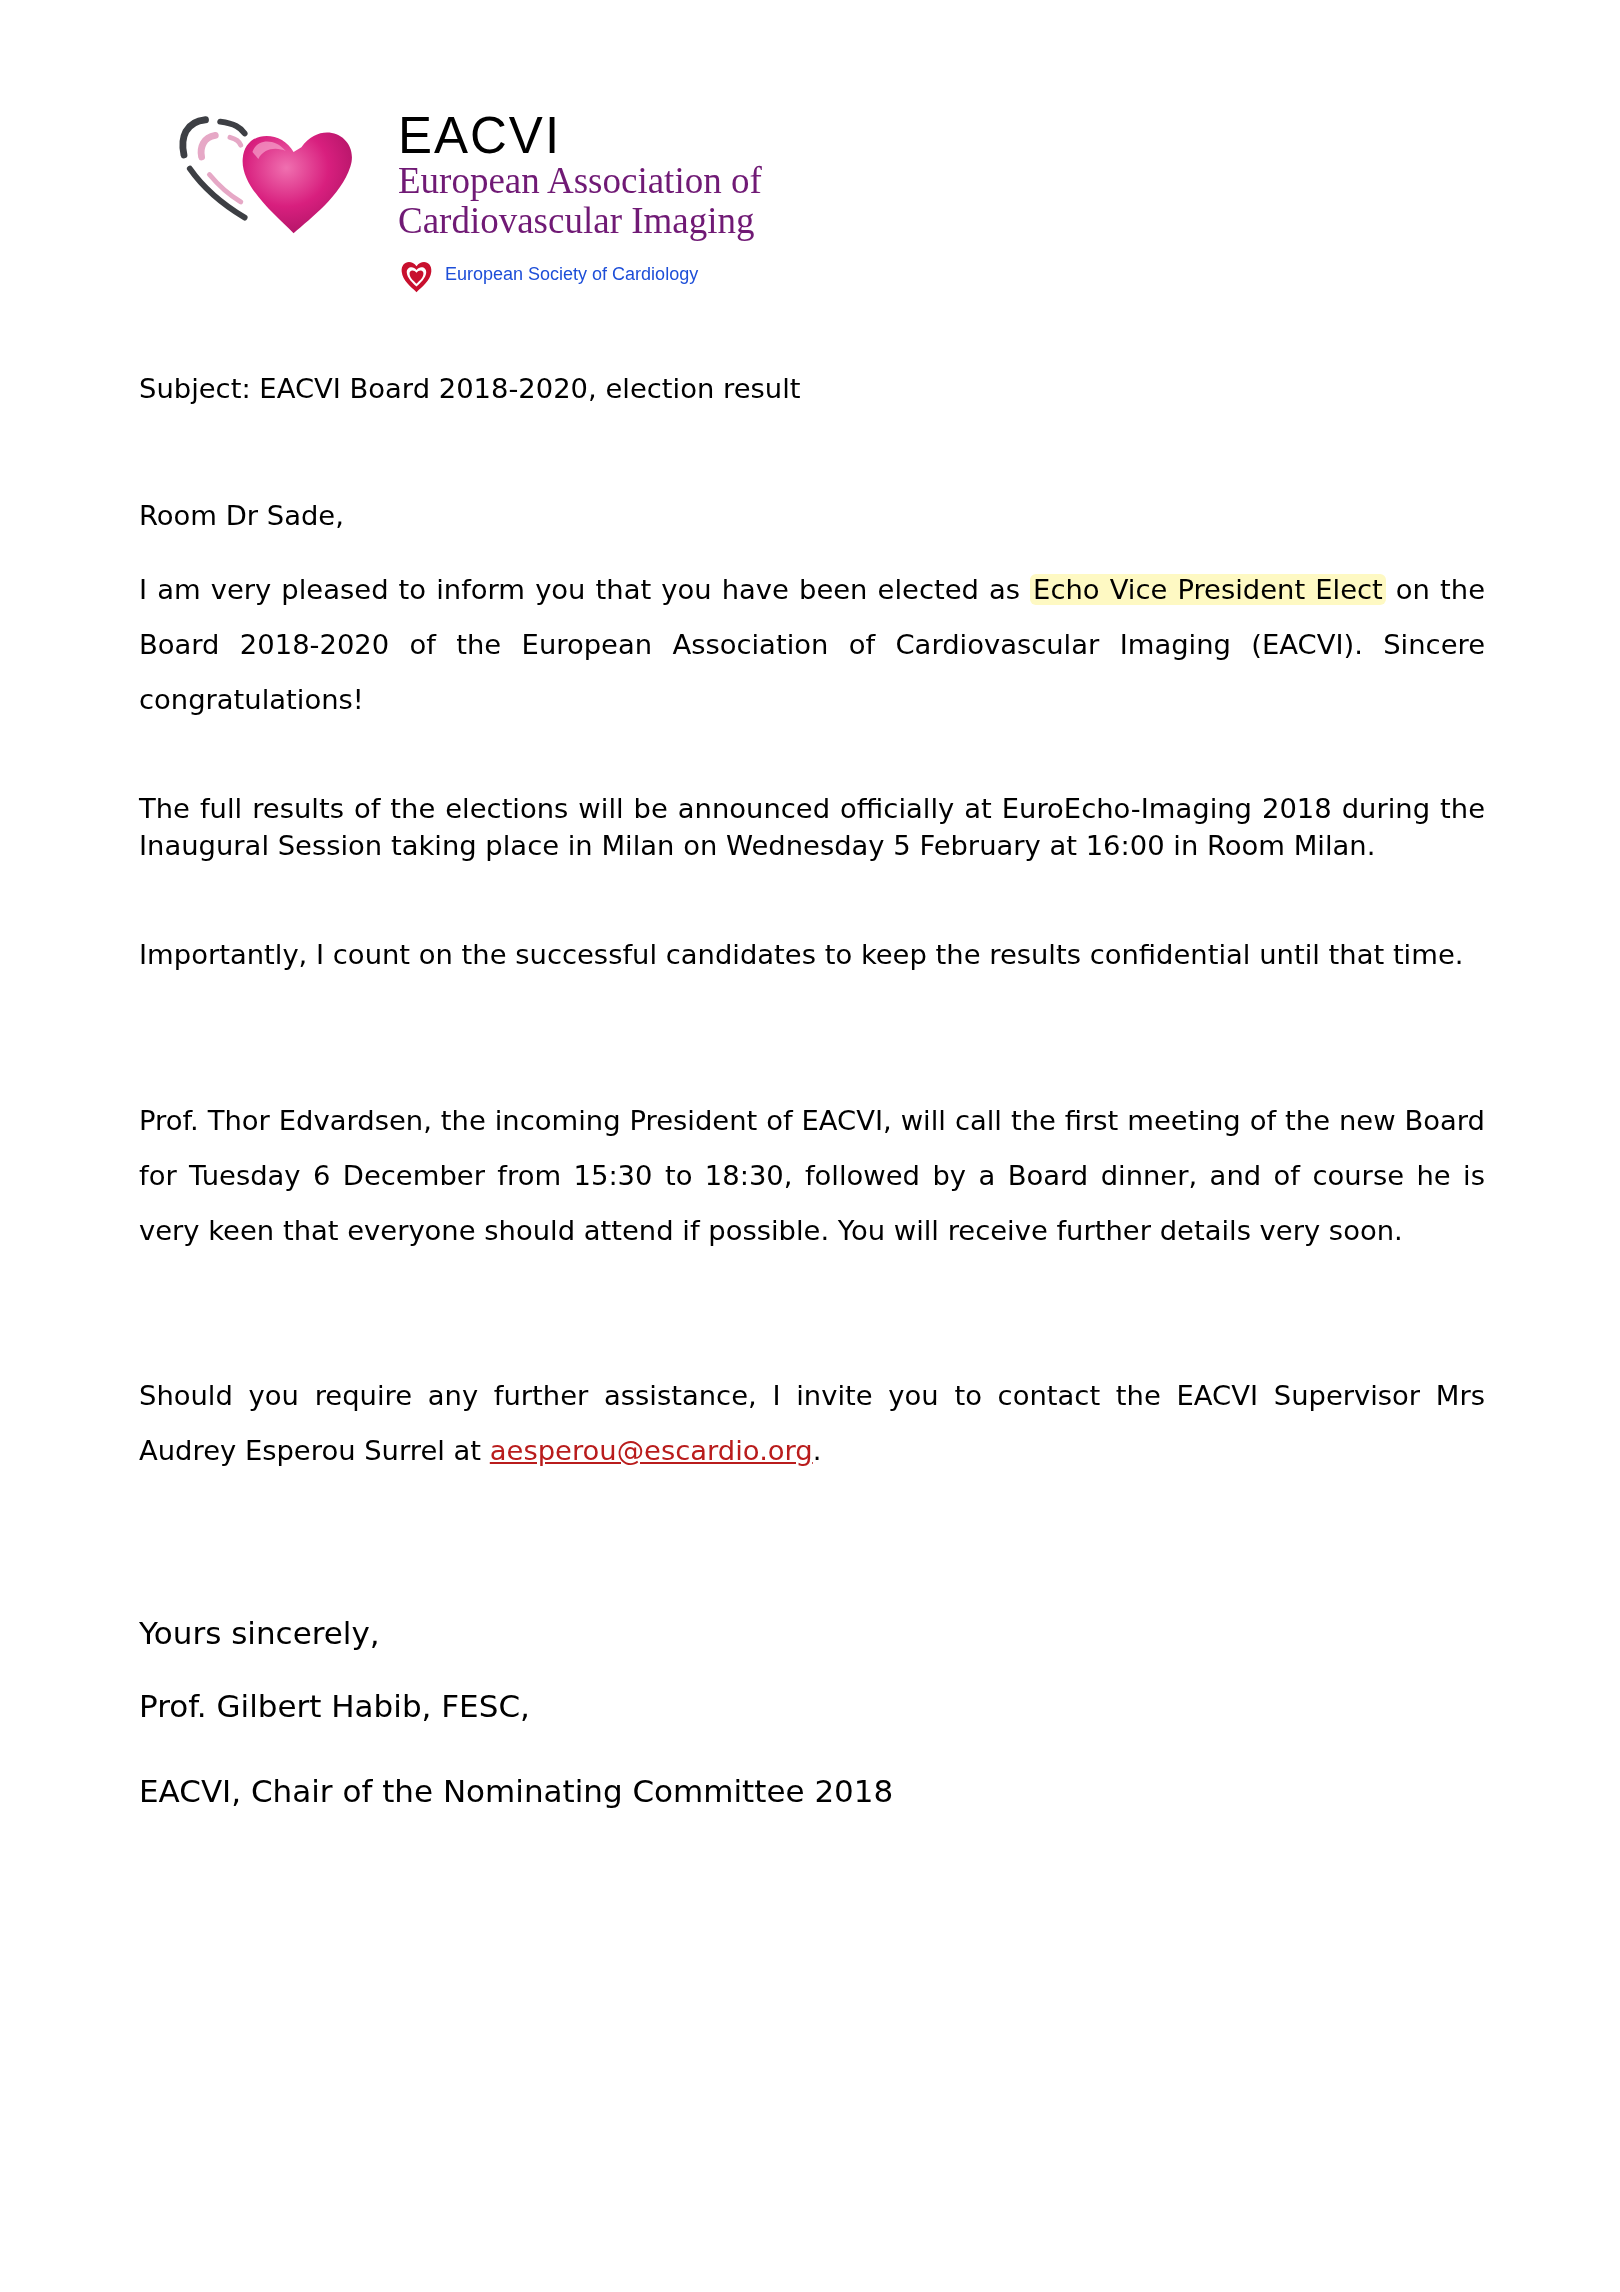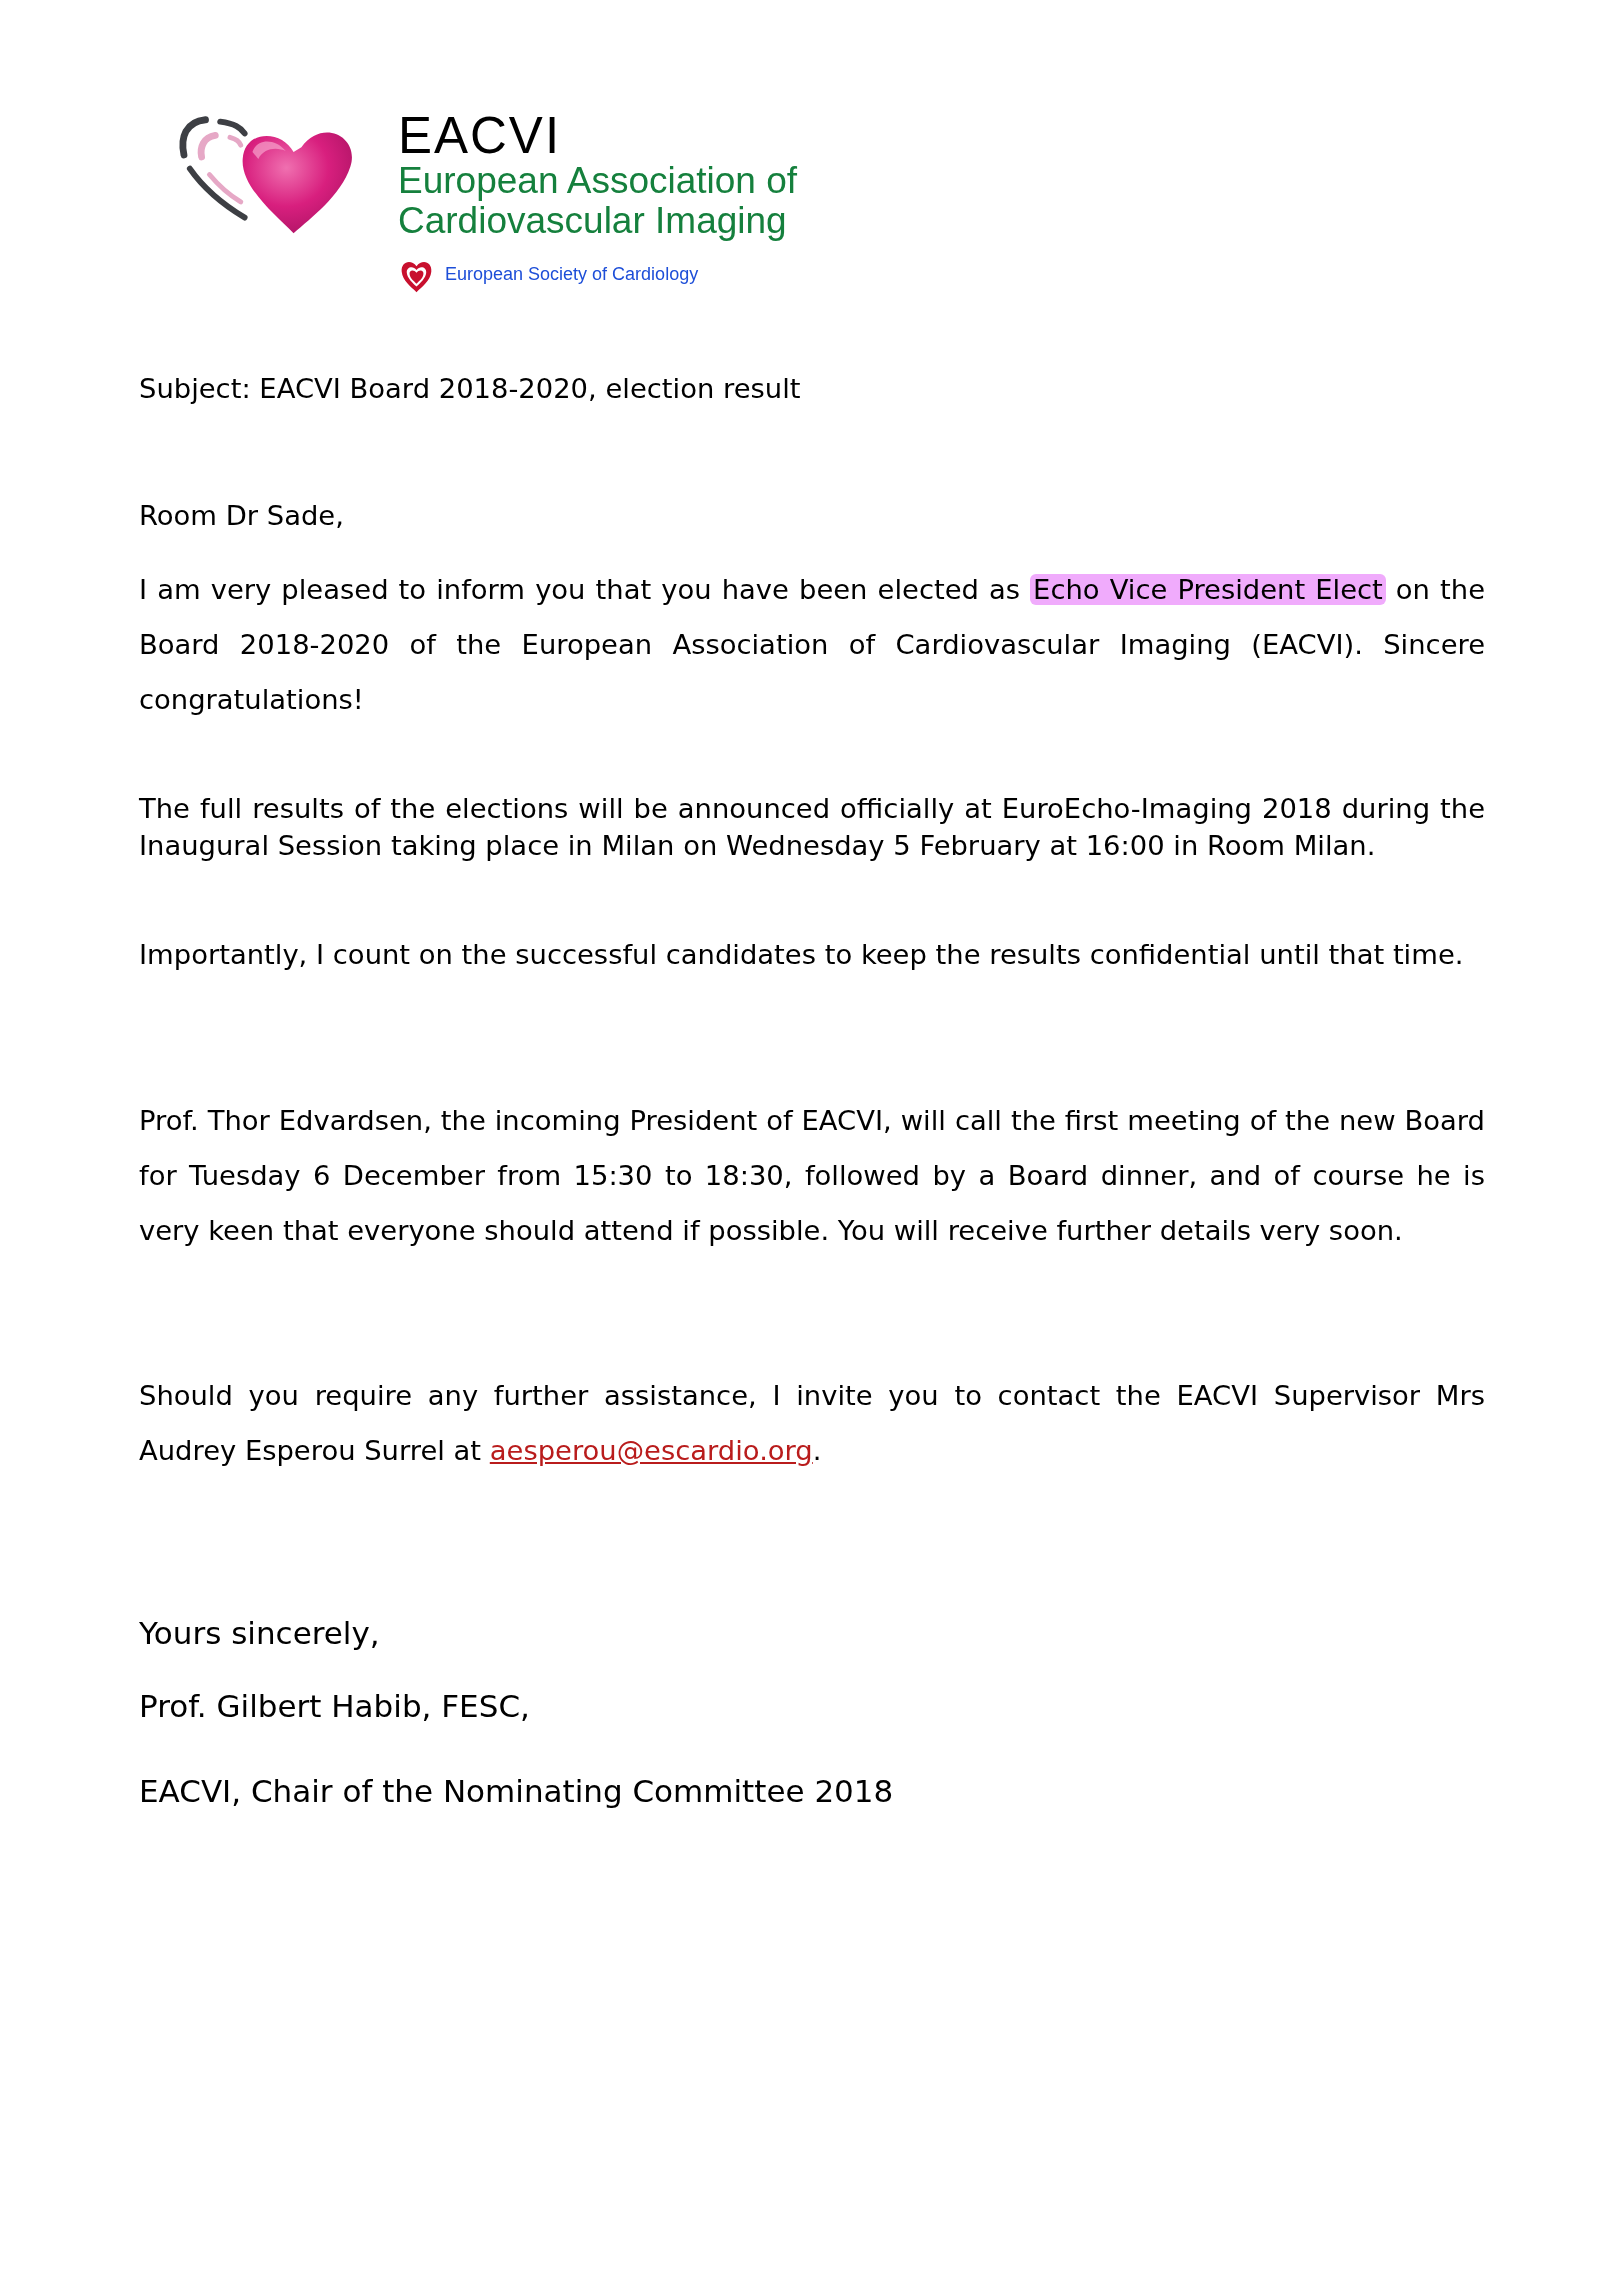--- a/index.html
+++ b/index.html
@@ -1,29 +1,29 @@
 <!DOCTYPE html>
 <html><head>
 <meta charset="utf-8">
 <style>
   html, body { margin:0; padding:0; background:#ffffff; }
   body { width:1620px; height:2293px; position:relative; overflow:hidden; font-family:"DejaVu Sans", sans-serif; color:#000; }
   .logo { position:absolute; left:176px; top:108px; width:647px; height:196px; }
   .heart-art { position:absolute; left:0; top:0; width:196px; height:137px; }
   .brand { position:absolute; left:222px; top:0; }
   .brand-abbr { position:absolute; left:0; top:2px; font-family:"Liberation Sans", sans-serif; font-weight:normal; font-size:51px; letter-spacing:2px; line-height:51px; white-space:nowrap; }
-  .brand-name { position:absolute; left:0; top:53px; font-family:Liberation Sans, sans-serif; font-size:37px; line-height:40px; white-space:nowrap; color:#15803d; }
+  .brand-name { position:absolute; left:0; top:53px; font-family:Liberation Serif, serif; font-size:37px; line-height:40px; white-space:nowrap; color:#701a75; }
   .esc-row { position:absolute; left:0; top:149px; height:35px; white-space:nowrap; }
   .esc-icon { position:absolute; left:0; top:0; width:37px; height:37px; }
   .esc-text { position:absolute; left:47px; top:4.9px; font-family:Liberation Sans, sans-serif; font-size:18px; line-height:25.5px; color:#1d4ed8; }
 
   .txt { position:absolute; left:139px; width:1346px; font-size:27.4px; line-height:55px; }
   .justify { text-align:justify; text-align-last:left; }
   .tight { line-height:37px; }
-  .hl { background:#f0abfc; border-radius:5.9px; padding:0 2.9px; }
+  .hl { background:#fef9c3; border-radius:5.9px; padding:0 2.9px; }
   .link { color:#b91c1c; text-decoration:underline; cursor:pointer; }
   .line { white-space:nowrap; }
   .sig { position:absolute; left:139px; font-size:31px; line-height:37px; white-space:nowrap; }
 </style>
 </head>
 <body>
 
 <div class="logo">
   <svg class="heart-art" viewBox="0 0 200 140">
     <defs>

